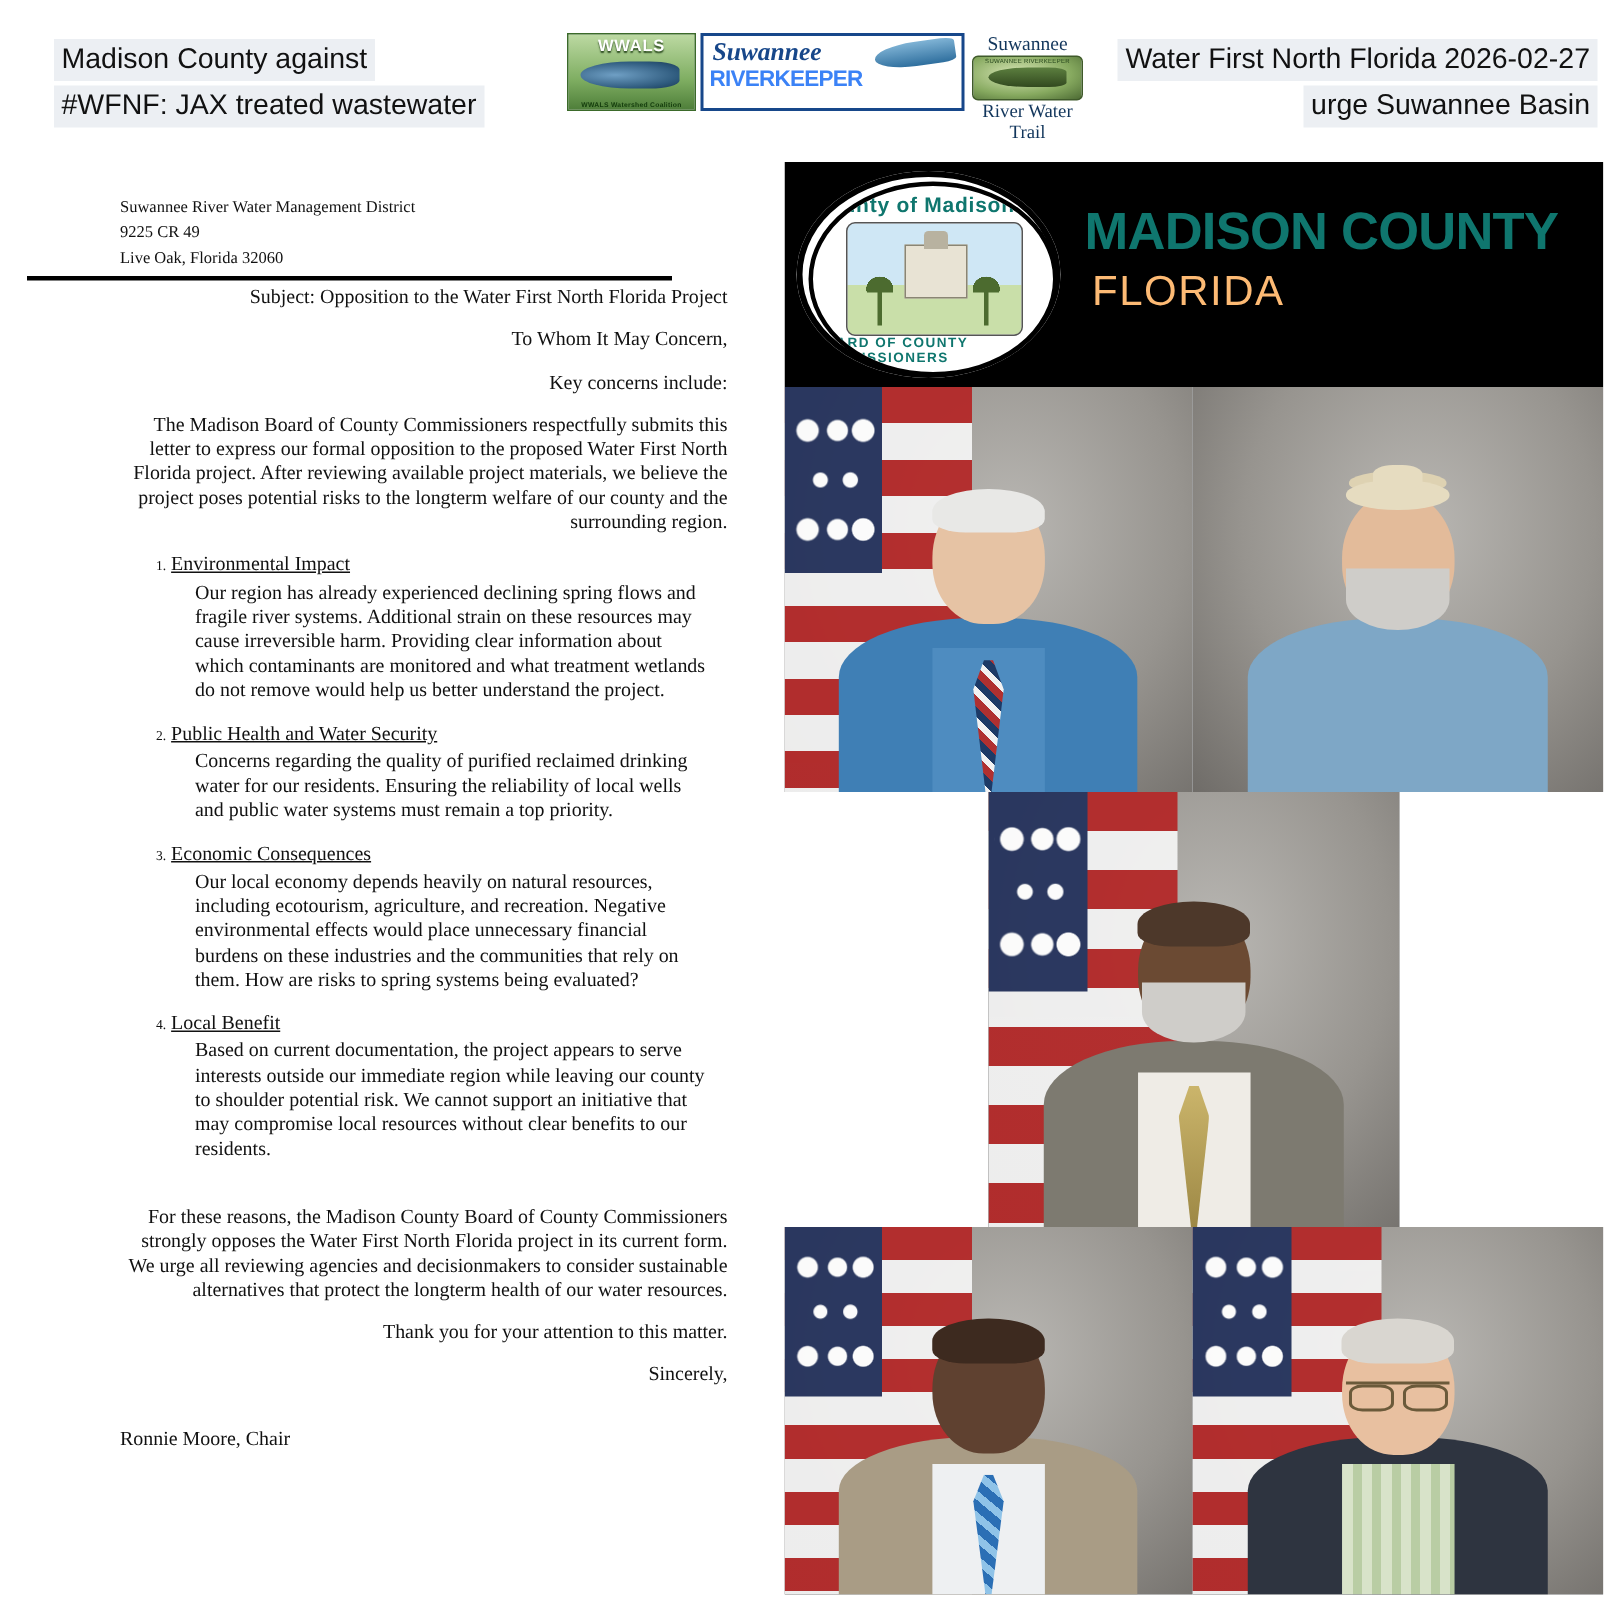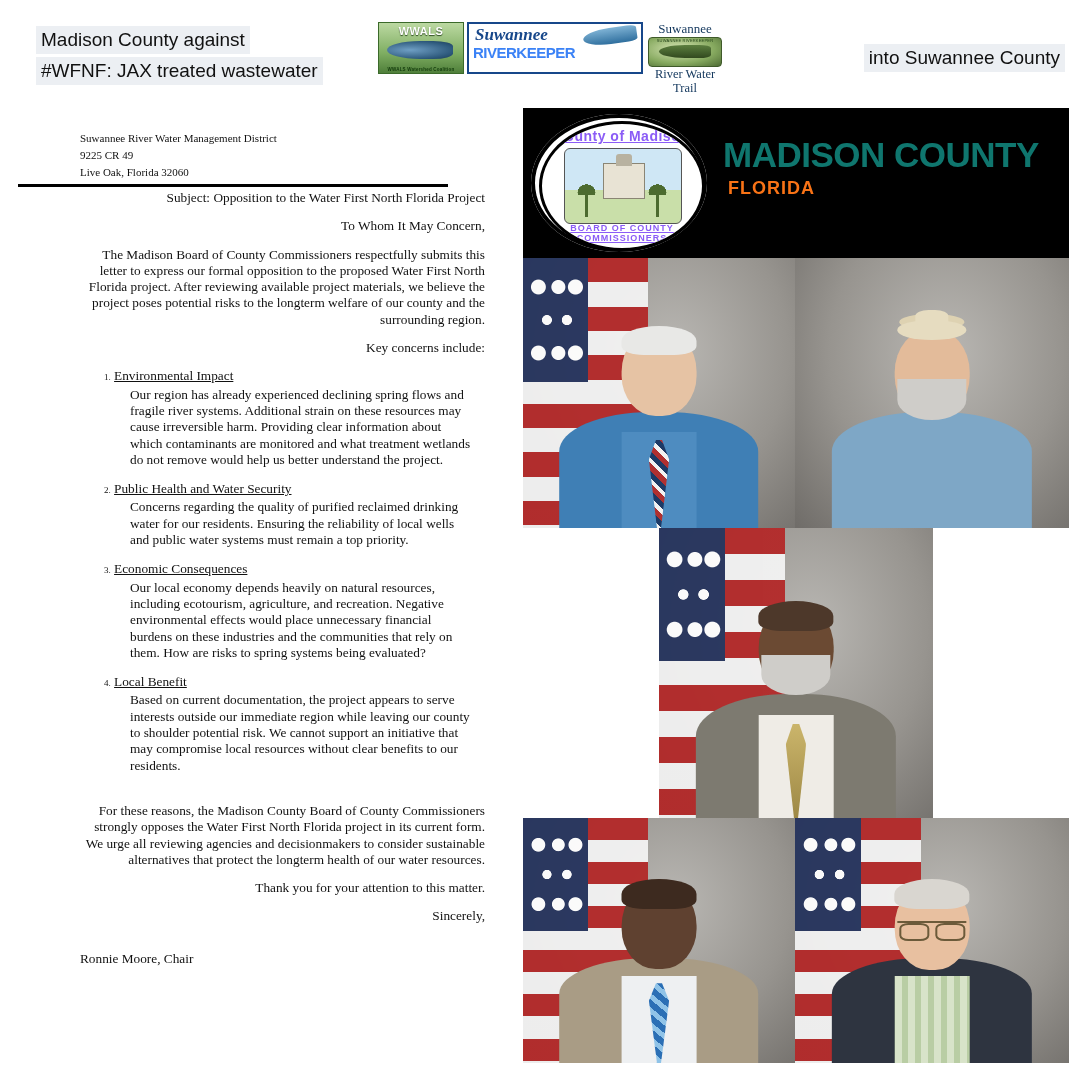--- a/index.html
+++ b/index.html
@@ -303,25 +303,24 @@
   .seal .palm1:before, .seal .palm2:before {
     content: "";
     position: absolute;
     left: -9px; top: -8px;
     width: 21px; height: 12px;
     background: radial-gradient(ellipse at 50% 80%, #4c6b2f 0 60%, transparent 61%);
   }
   .seal .top-text, .seal .bot-text {
     position: absolute;
     left: 0; right: 0;
-    text-align: center;
+    text-align: left;
     font-family: "Liberation Sans", sans-serif;
     font-weight: bold;
-    color: #8b5cf6;
-    text-decoration: underline;
+    color: #0f766e;
   }
   .seal .top-text {
     top: 4px;
     font-size: 14px;
     letter-spacing: .5px;
   }
   .seal .bot-text {
     bottom: 5px;
     font-size: 9px;
     letter-spacing: 1px;
@@ -332,24 +331,24 @@
     color: #0f766e;
     font-family: "Liberation Sans", sans-serif;
     font-weight: bold;
     font-size: 35px;
     letter-spacing: -0.5px;
     line-height: 38px;
   }
   .banner-sub {
     position: absolute;
     left: 205px; top: 70px;
-    color: #f97316;
+    color: #fdba74;
     font-family: "Liberation Sans", sans-serif;
-    font-weight: bold;
-    font-size: 18px;
+    font-weight: normal;
+    font-size: 28px;
     letter-spacing: 1px;
   }
 
   
   .portraits {
     position: relative;
     width: 546px;
   }
   .prow {
     display: flex;
@@ -532,41 +531,41 @@
       <div class="t1">Suwannee</div>
       <div class="badge">
         <div class="bfish"></div>
         <div class="tiny">SUWANNEE RIVERKEEPER</div>
       </div>
       <div class="t2">River Water Trail</div>
     </div>
   </div>
 
   <div class="hdr-right">
-    <br>
-    <div class="hdr-line">into Suwannee County</div>
+    <div class="hdr-line">Water First North Florida 2026-02-27</div><br>
+    <div class="hdr-line">urge Suwannee Basin</div>
   </div>
 </div>
 
 <div class="letter">
   <div class="letter-card">
 
     <div class="addr">
       <div>Suwannee River Water Management District</div>
       <div>9225 CR 49</div>
       <div>Live Oak, Florida 32060</div>
     </div>
 
     <div class="rule"></div>
 
     <div class="body-text">
       <p class="subject">Subject: Opposition to the Water First North Florida Project</p>
       <p>To Whom It May Concern,</p>
+      <p>Key concerns include:</p>
       <p>The Madison Board of County Commissioners respectfully submits this letter to express our formal opposition to the proposed Water First North Florida project. After reviewing available project materials, we believe the project poses potential risks to the longterm welfare of our county and the surrounding region.</p>
-      <p>Key concerns include:</p>
 
       <div class="concern">
         <span class="num">1.</span>
         <span class="ttl">Environmental Impact</span>
         <span class="det">Our region has already experienced declining spring flows and fragile river systems. Additional strain on these resources may cause irreversible harm.  Providing clear information about which contaminants are monitored and what treatment wetlands do not remove would help us better understand the project.</span>
       </div>
 
       <div class="concern">
         <span class="num">2.</span>
         <span class="ttl">Public Health and Water Security</span>

